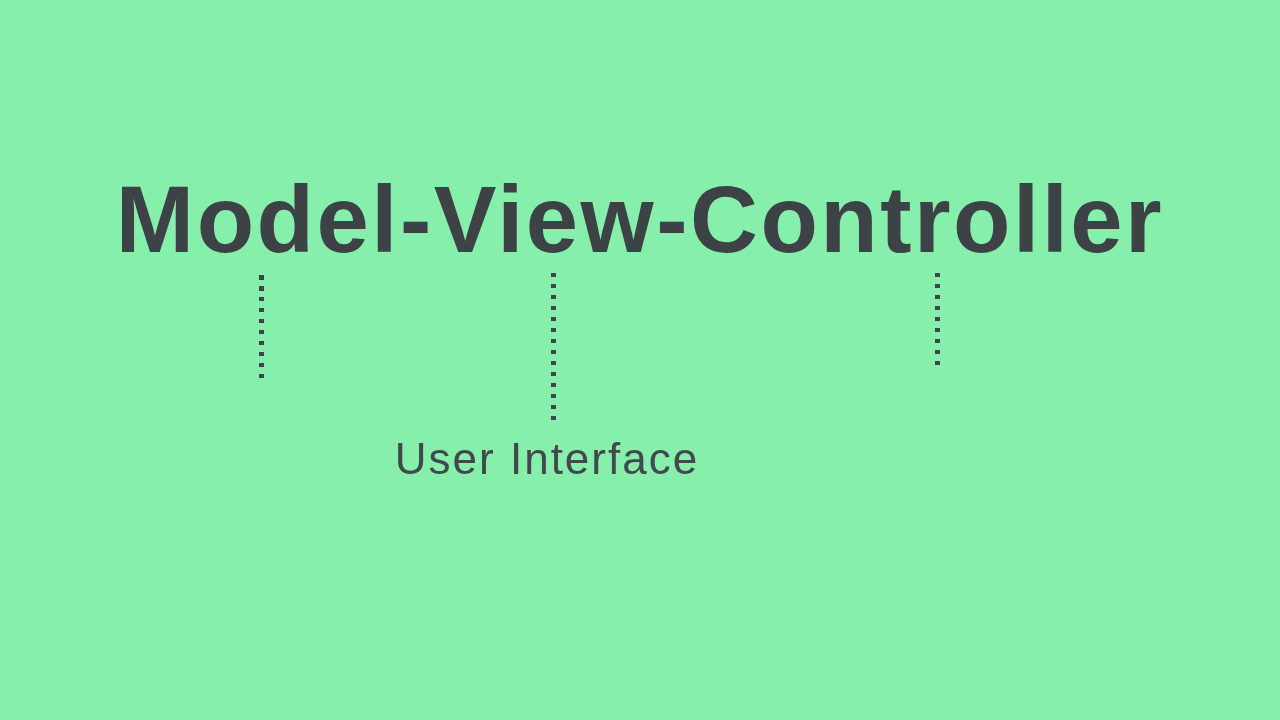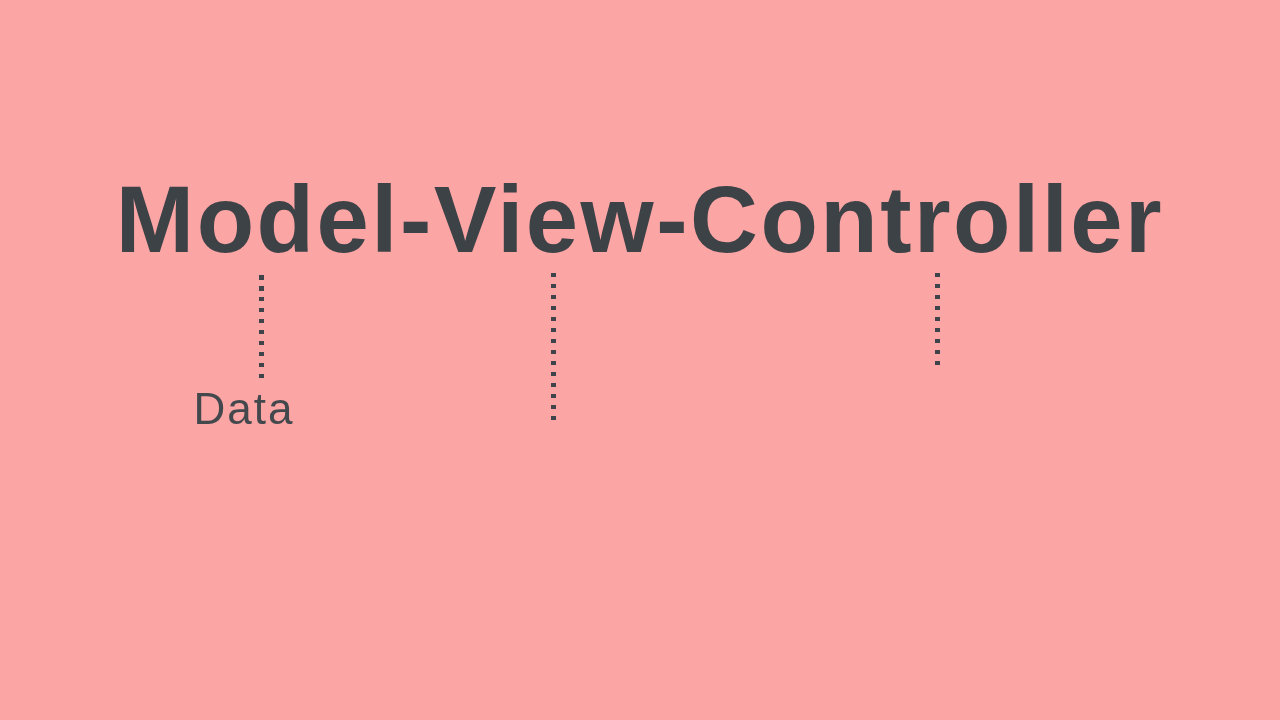--- a/index.html
+++ b/index.html
@@ -9,21 +9,21 @@
   body {
     width: 1280px;
     height: 720px;
     overflow: hidden;
     background: #ffffff;
   }
   .canvas {
     position: relative;
     width: 1280px;
     height: 720px;
-    background: #fca5a5;
+    background: #86efac;
     font-family: "Liberation Sans", sans-serif;
     color: #3d4247;
   }
   .title {
     position: absolute;
     top: 173px;
     left: 0;
     right: 0;
     margin: 0;
     text-align: center;
@@ -68,17 +68,17 @@
 <div class="canvas">
 
   <h1 class="title">Model-View-Controller</h1>
 
   <div class="connector c1"></div>
 
   <div class="connector c2"></div>
 
   <div class="connector c3"></div>
 
-  <div class="node-label l1">Data</div>
 
+  <div class="node-label l2">User Interface</div>
 
 
 </div>
 
 </body></html>

